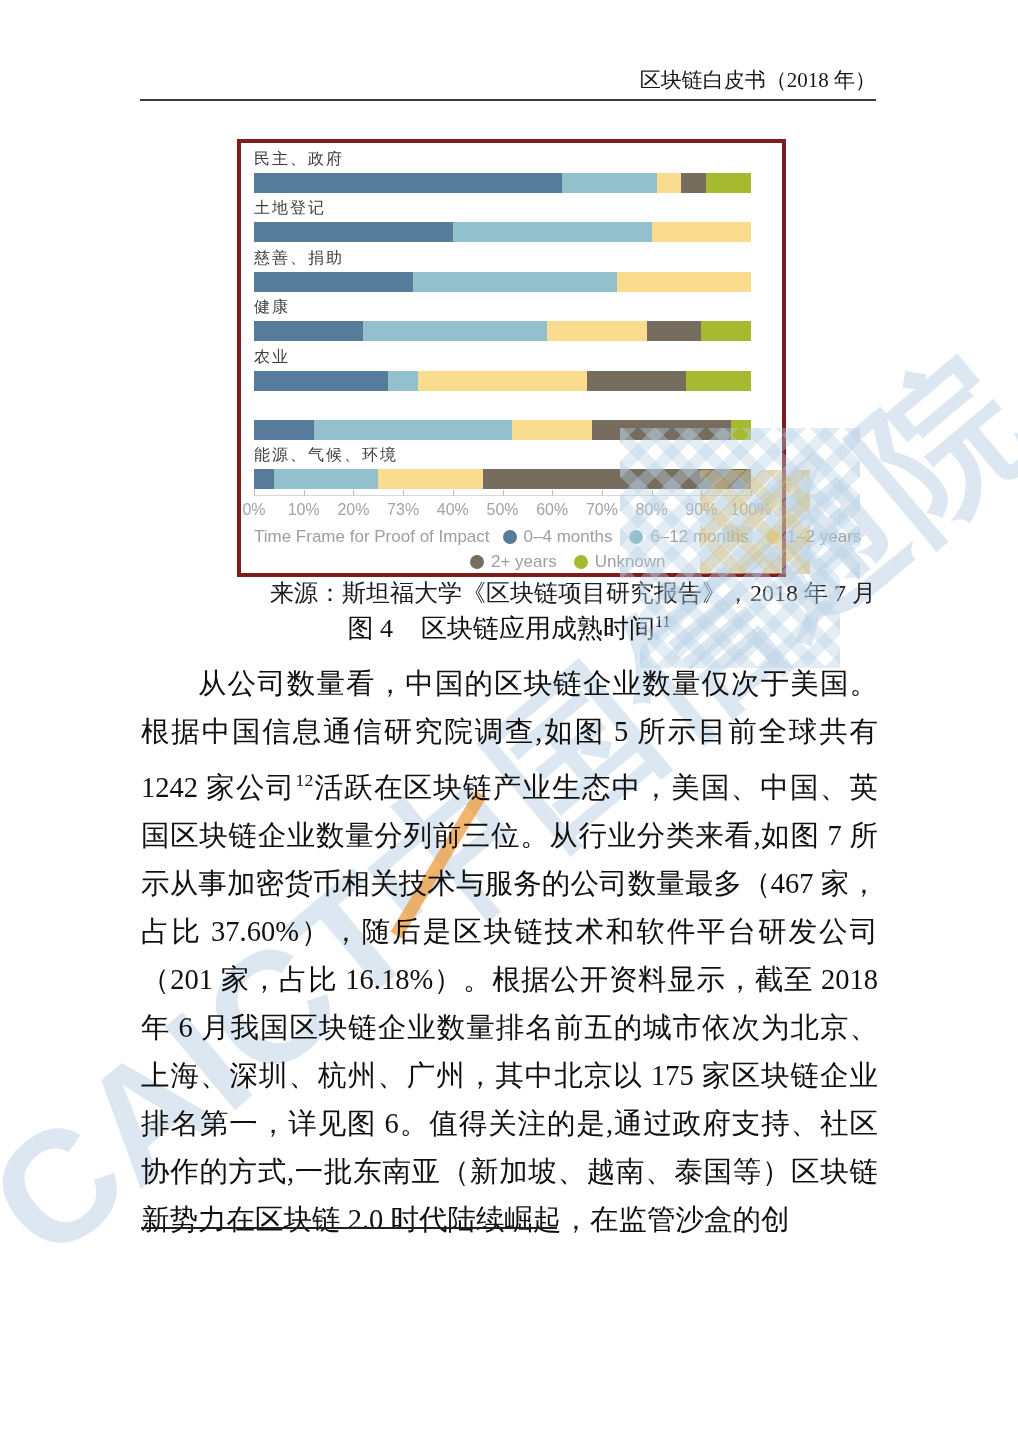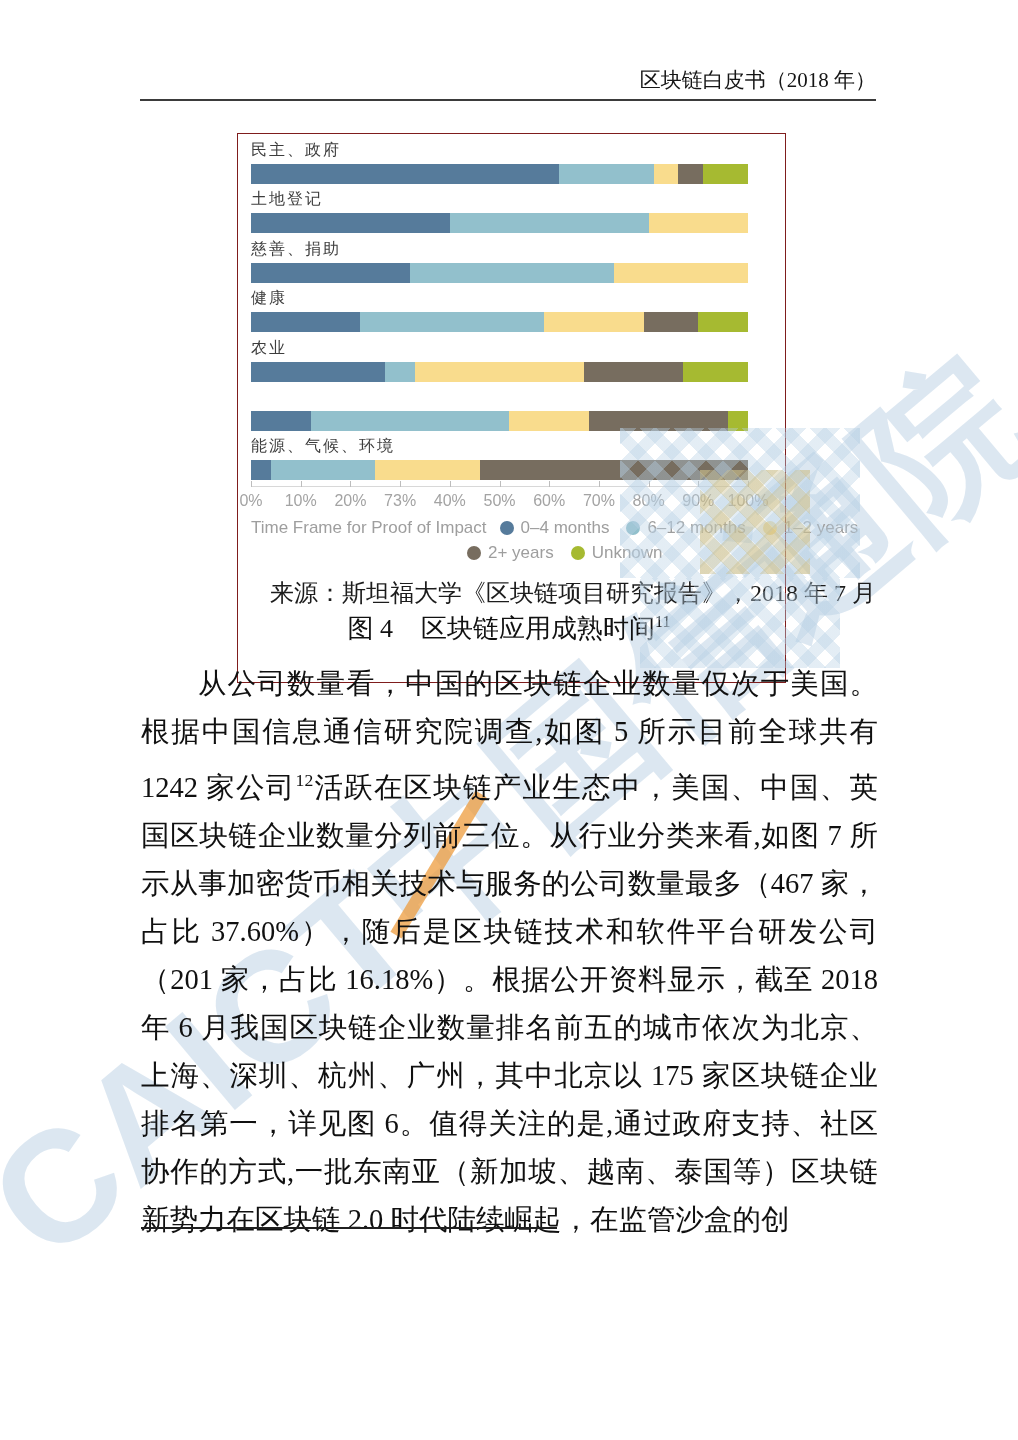--- a/index.html
+++ b/index.html
@@ -6,22 +6,22 @@
   body{
     width:1018px;height:1440px;position:relative;background:#ffffff;
     font-family:"Liberation Serif", serif;color:#151515;overflow:hidden;
   }
   .layer-content{position:absolute;inset:0;z-index:1;}
   
   .header-left{position:absolute;left:150px;top:66px;font-size:21px;letter-spacing:.5px;}
   .header-right{position:absolute;left:140px;top:66px;width:736px;text-align:right;font-size:21px;}
   .header-rule{position:absolute;left:140px;top:99px;width:736px;height:2px;background:#3b3b3b;}
   
-  .chart-box{position:absolute;left:237px;top:133px;width:549px;height:550px;
-    border:1px solid #7f1d1d;box-sizing:border-box;background:transparent;}
+  .chart-box{position:absolute;left:237px;top:139px;width:549px;height:438px;
+    border:4px solid #7f1d1d;box-sizing:border-box;background:transparent;}
   .plot{position:absolute;left:13px;top:0;width:497px;height:438px;}
   .cat-label{position:absolute;font-family:"Liberation Sans","DejaVu Sans",sans-serif;
     font-size:16px;color:#3d3d3d;white-space:nowrap;letter-spacing:2px;}
   .hbar{position:absolute;left:0;height:20px;width:497px;display:flex;}
   .seg{height:100%;}
   .axis-line{position:absolute;left:0;top:352px;width:497px;height:1px;background:#d8d8d8;}
   .axis-tick{position:absolute;top:347px;width:1px;height:6px;background:#bdbdbd;}
   .axis-tick-label{position:absolute;top:358px;width:60px;margin-left:-30px;text-align:center;
     font-family:"Liberation Sans","DejaVu Sans",sans-serif;font-size:16px;color:#a3a3a3;}
   .legend{position:absolute;left:13px;top:384px;width:510px;

